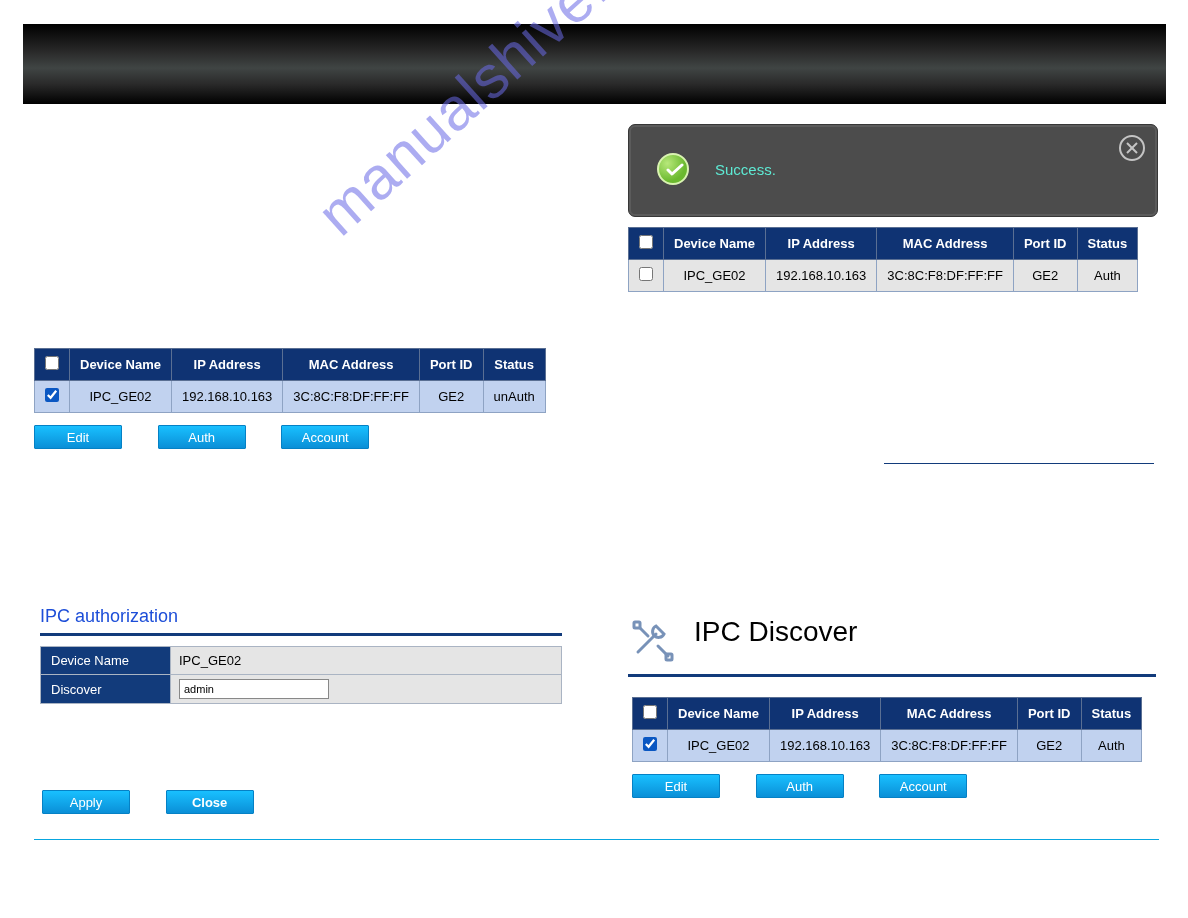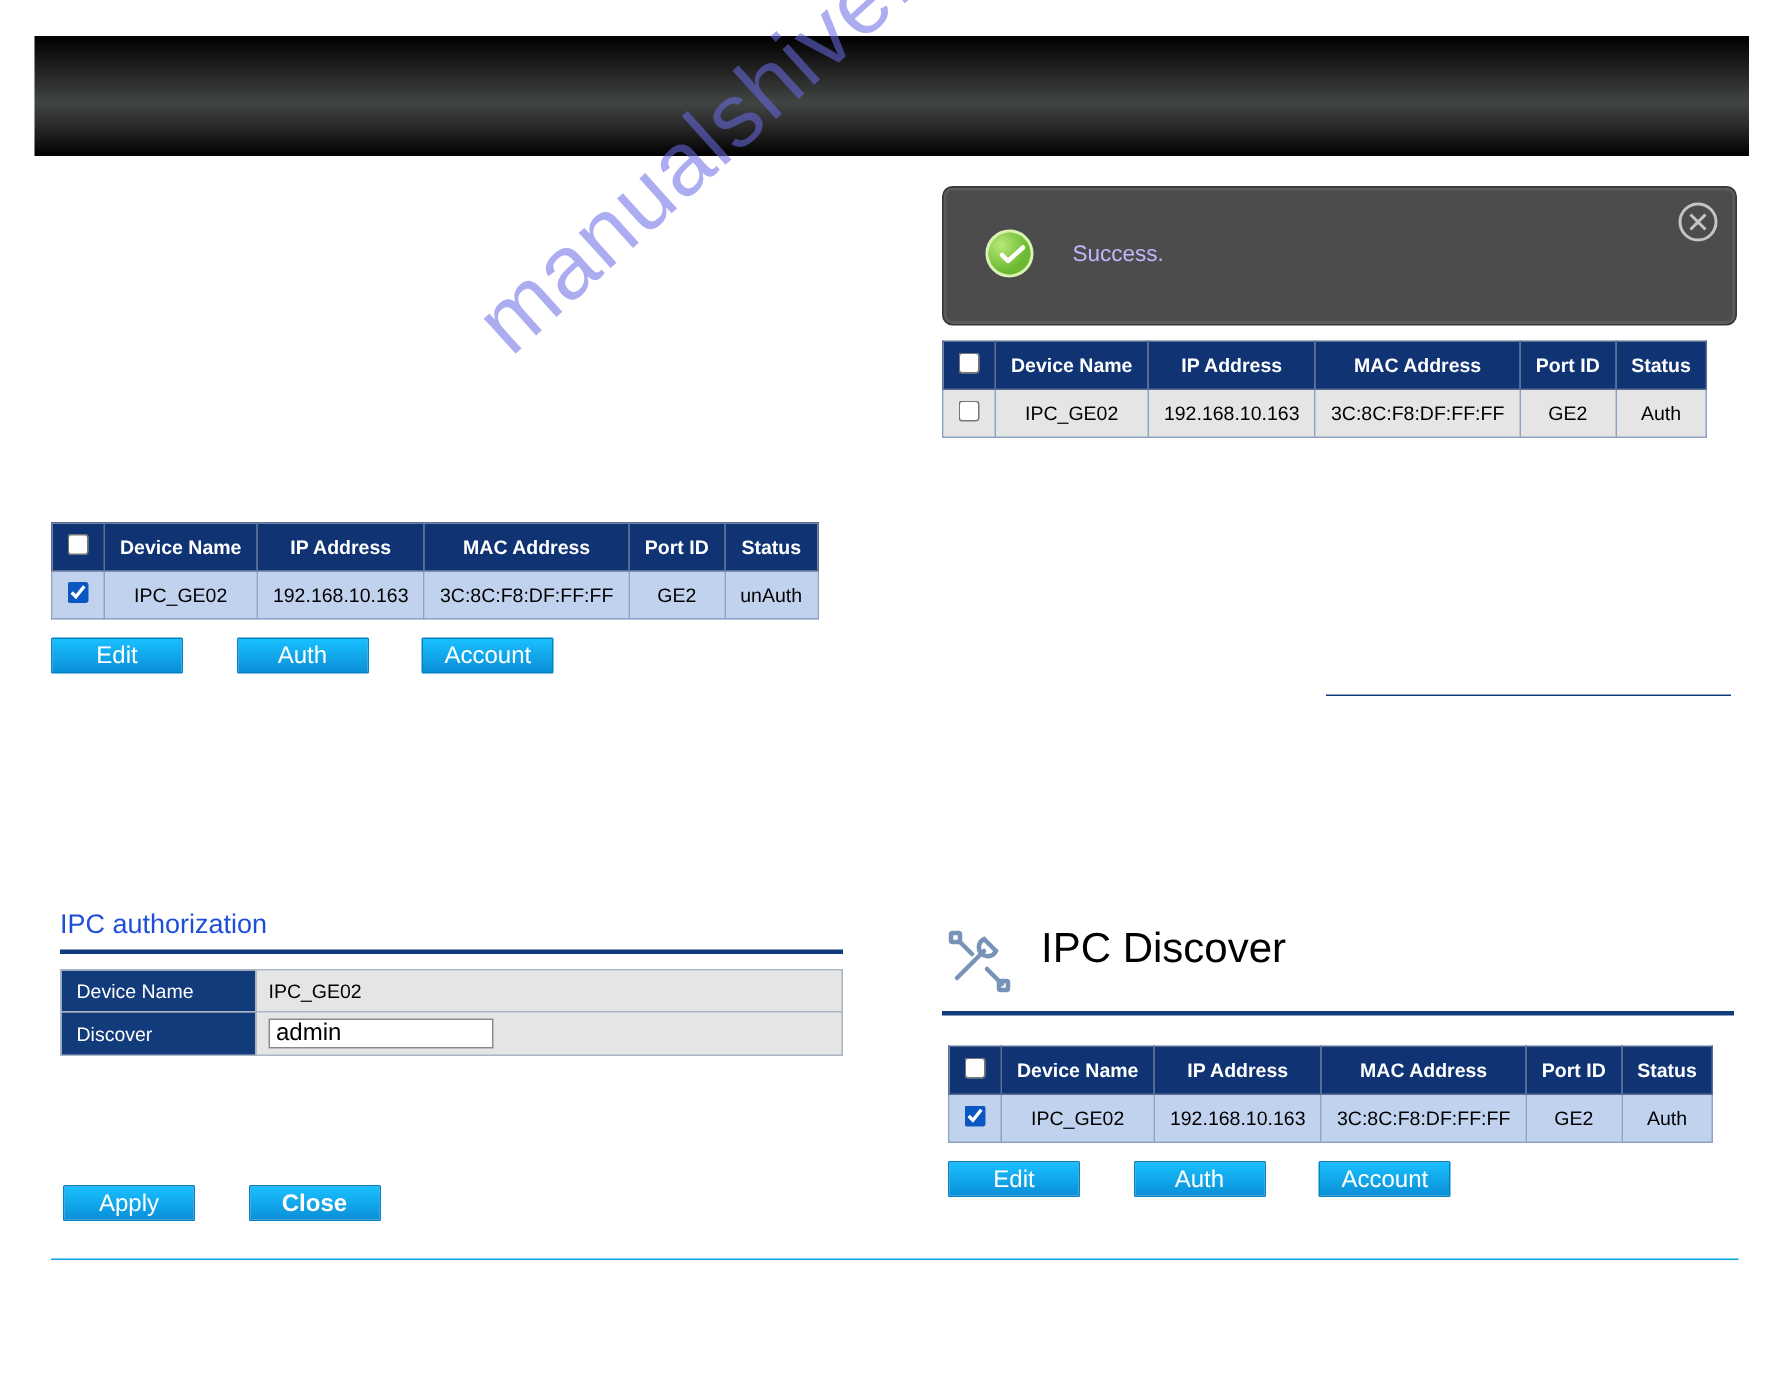--- a/index.html
+++ b/index.html
@@ -38,21 +38,21 @@
   .toast {
     position: absolute;
     left: 628px;
     top: 124px;
     width: 530px;
     height: 93px;
     background: #4c4c4c;
     border-radius: 7px;
     border: 1px solid #373737;
     box-shadow: inset 0 0 0 2px #5b5b5b;
-    color: #c4b5fd;
+    color: #5eead4;
     padding: 18px 18px;
   }
   .toast .check {
     width: 32px; height: 32px;
     border-radius: 50%;
     background: radial-gradient(circle at 30% 30%, #b7e87a, #6bb92f 65%);
     border: 2px solid #d9f3b1;
     position: absolute;
     top: 28px; left: 28px;
   }
@@ -105,21 +105,21 @@
   }
 
   
   .btn {
     display: inline-block;
     min-width: 88px;
     height: 24px;
     line-height: 23px;
     text-align: center;
     color: #fff;
-    font-size: 16px;
+    font-size: 13px;
     background: linear-gradient(#19c0ff,#0a8fd7);
     border: 1px solid #0581c5;
     cursor: pointer;
     border-radius: 1px;
   }
   .btn-row-l1 { position: absolute; left: 34px; top: 425px; }
   .btn-row-l1 .btn + .btn { margin-left: 32px; }
   .btn-row-l2 { position: absolute; left: 42px; top: 790px; }
   .btn-row-l2 .btn + .btn { margin-left: 32px; font-weight: bold; }
   .btn-row-r  { position: absolute; left: 632px; top: 774px; }
@@ -149,21 +149,21 @@
     border: 1px solid #aab4c3;
   }
   table.form td.val {
     background: #e5e5e5;
     padding: 4px 8px;
     border: 1px solid #aab4c3;
   }
   table.form input[type=text], table.form input[type=password] {
     width: 150px;
     height: 20px;
-    font-size: 16px;
+    font-size: 11px;
     padding: 1px 4px;
     border: 1px solid #888;
     background: #fff;
   }
 
   
   .discover {
     position: absolute;
     left: 628px; top: 616px;
   }

